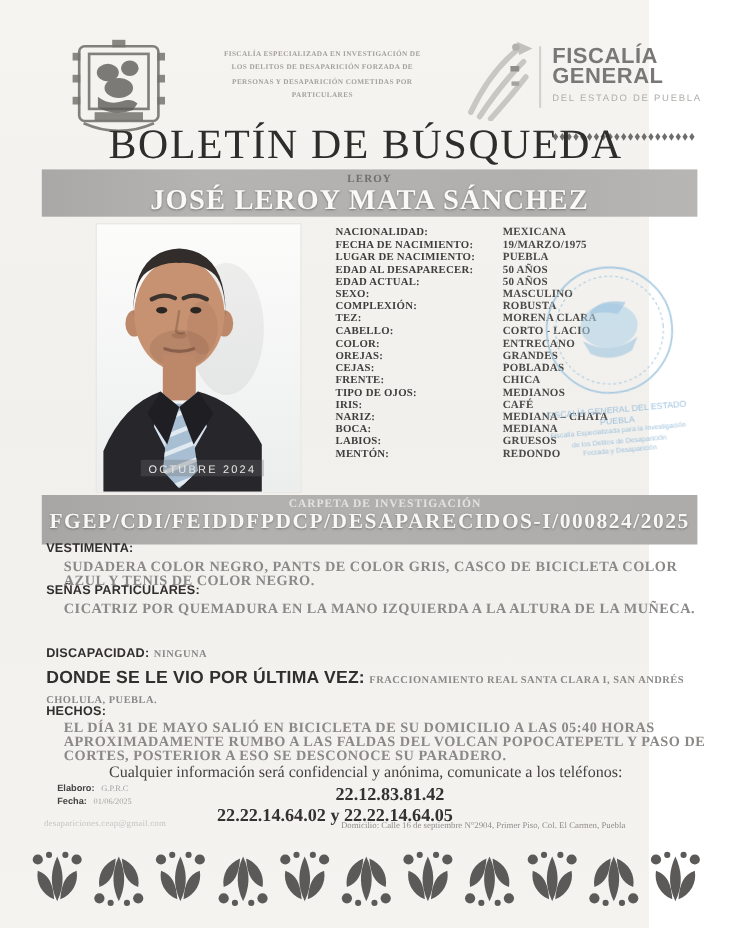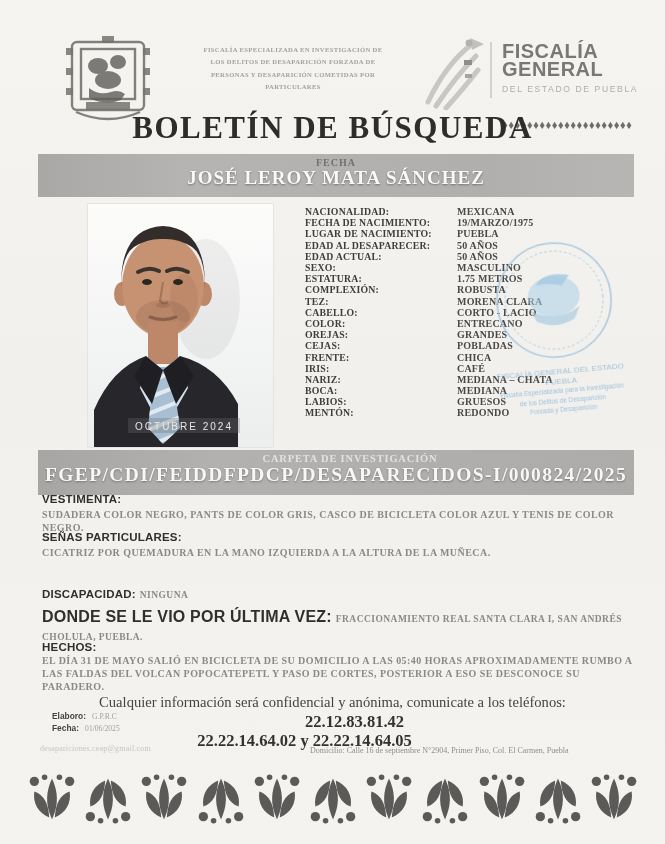--- a/index.html
+++ b/index.html
@@ -1,40 +1,40 @@
 <!DOCTYPE html>
 <html><head>
 <meta charset="utf-8">
 <style>
   html,body{margin:0;padding:0;}
   body{width:665px;height:844px;font-family:"Liberation Serif",serif;overflow:hidden;}
-  #paper{position:relative;width:665px;height:844px;
+  #paper{position:relative;width:590px;height:844px;
     background:linear-gradient(180deg,#f6f4f1 0%,#f2f0ed 45%,#f5f3f0 100%);}
   .abs{position:absolute;}
   .sans{font-family:"Liberation Sans",sans-serif;}
 
   
   #unit-text{left:168px;top:44px;width:250px;text-align:center;font-size:6.6px;font-weight:bold;
     color:#a3a19e;letter-spacing:.35px;line-height:12.4px;filter:blur(.2px);}
   #brand{left:420px;top:30px;width:225px;height:85px;}
   #brand-divider{left:70px;top:12px;width:1.5px;height:56px;background:#d3d2cf;position:absolute;}
   #brand-text{position:absolute;left:82px;top:12px;line-height:18px;}
   .brand-big{font-size:20px;font-weight:bold;color:#79787
 6;letter-spacing:.5px;}
   .brand-big{color:#797876;}
   .brand-small{font-size:8.6px;color:#aeada9;letter-spacing:1.6px;margin-top:2px;}
   #brand-pattern{position:absolute;left:82px;top:58px;}
 
   
-  #page-title{left:0;top:110px;width:665px;text-align:center;font-size:31px;font-weight:bold;
+  #page-title{left:0;top:110px;width:665px;text-align:center;font-size:38px;font-weight:normal;
     color:#2e2d2b;letter-spacing:1.5px;}
   #name-bar{left:38px;top:154px;width:596px;height:43px;text-align:center;
     background:linear-gradient(90deg,#a9a8a6,#b5b4b2 25%,#b0afad 75%,#b7b6b4);}
   #name-label{font-size:10px;font-weight:bold;color:#71706e;letter-spacing:1px;margin-top:3px;}
-  #name-value{font-size:19px;font-weight:bold;color:#faf9f7;letter-spacing:1px;
+  #name-value{font-size:26px;font-weight:bold;color:#faf9f7;letter-spacing:1px;
     text-shadow:0 1px 2px rgba(60,60,60,.55);margin-top:-1px;}
 
   
   #photo{left:88px;top:204px;width:185px;height:243px;background:#fbfbfa;
     box-shadow:0 0 0 1px #e6e4e1;}
 
   
   #details-list{left:280px;top:206px;width:360px;margin-left:25px;}
   .detail-row{display:flex;height:11.2px;align-items:center;}
   .detail-label{width:152px;font-size:9.8px;font-weight:bold;color:#3f3e3c;letter-spacing:.2px;}
@@ -48,21 +48,21 @@
   
   #case-bar{left:38px;top:450px;width:596px;height:45px;text-align:center;
     background:linear-gradient(90deg,#a7a6a4,#b2b1af 30%,#adacaa);}
   #case-label{font-size:10.5px;font-weight:bold;color:#e3e2e0;letter-spacing:.8px;margin-top:3px;padding-left:28px;}
   #case-value{font-size:19.5px;font-weight:bold;color:#f8f7f5;letter-spacing:1.4px;
     text-shadow:0 1px 2px rgba(60,60,60,.5);}
 
   
   .sec-label{font-family:"Liberation Sans",sans-serif;font-size:11.5px;font-weight:bold;
     color:#312f2d;letter-spacing:.2px;}
-  .sec-text{font-size:10px;font-weight:bold;color:#8b8987;letter-spacing:.45px;line-height:13px;}
+  .sec-text{font-size:13px;font-weight:bold;color:#8b8987;letter-spacing:.45px;line-height:13px;margin-left:16px;}
   #vestimenta-label{left:42px;top:493px;}
   #vestimenta-text{left:42px;top:508px;width:592px;}
   #senas-label{left:42px;top:531px;}
   #senas-text{left:42px;top:546px;width:592px;}
   #discapacidad{left:42px;top:584px;}
   #ultimavez{left:42px;top:608px;width:600px;}
   .inline-val{font-family:"Liberation Serif",serif;font-size:9.5px;font-weight:bold;color:#8b8987;letter-spacing:.45px;}
   #hechos-label{left:42px;top:641px;}
   #hechos-text{left:42px;top:654px;width:592px;}
 
@@ -159,21 +159,21 @@
           <path d="M108.40000000000003,0.8 l2.4,3.6 l-2.4,3.6 l-2.4,-3.6 Z" fill="#6e6d6b"></path>
           <path d="M114.60000000000004,0.8 l2.4,3.6 l-2.4,3.6 l-2.4,-3.6 Z" fill="#6e6d6b"></path>
           <path d="M120.80000000000004,0.8 l2.4,3.6 l-2.4,3.6 l-2.4,-3.6 Z" fill="#6e6d6b"></path>
           <path d="M127.00000000000004,0.8 l2.4,3.6 l-2.4,3.6 l-2.4,-3.6 Z" fill="#6e6d6b"></path>
         </svg></div>
   </div>
 
   <div class="abs" id="page-title">BOLETÍN DE BÚSQUEDA</div>
 
   <div class="abs" id="name-bar">
-    <div id="name-label">FECHA</div>
+    <div id="name-label">LEROY</div>
     <div id="name-value">JOSÉ LEROY MATA SÁNCHEZ</div>
   </div>
 
   <div class="abs" id="photo">
     <svg width="185" height="243" viewBox="0 0 185 243">
       <defs>
         <linearGradient id="pbg" x1="0" y1="0" x2="0" y2="1">
           <stop offset="0" stop-color="#fcfcfb"></stop>
             <stop offset="1" stop-color="#eceeee"></stop>
         </linearGradient>
@@ -251,24 +251,20 @@
       </div>
       <div class="detail-row">
         <span class="detail-label">EDAD ACTUAL:</span>
         <span class="detail-value">50 AÑOS</span>
       </div>
       <div class="detail-row">
         <span class="detail-label">SEXO:</span>
         <span class="detail-value">MASCULINO</span>
       </div>
       <div class="detail-row">
-        <span class="detail-label">ESTATURA:</span>
-        <span class="detail-value">1.75 METROS</span>
-      </div>
-      <div class="detail-row">
         <span class="detail-label">COMPLEXIÓN:</span>
         <span class="detail-value">ROBUSTA</span>
       </div>
       <div class="detail-row">
         <span class="detail-label">TEZ:</span>
         <span class="detail-value">MORENA CLARA</span>
       </div>
       <div class="detail-row">
         <span class="detail-label">CABELLO:</span>
         <span class="detail-value">CORTO - LACIO</span>
@@ -281,20 +277,24 @@
         <span class="detail-label">OREJAS:</span>
         <span class="detail-value">GRANDES</span>
       </div>
       <div class="detail-row">
         <span class="detail-label">CEJAS:</span>
         <span class="detail-value">POBLADAS</span>
       </div>
       <div class="detail-row">
         <span class="detail-label">FRENTE:</span>
         <span class="detail-value">CHICA</span>
+      </div>
+      <div class="detail-row">
+        <span class="detail-label">TIPO DE OJOS:</span>
+        <span class="detail-value">MEDIANOS</span>
       </div>
       <div class="detail-row">
         <span class="detail-label">IRIS:</span>
         <span class="detail-value">CAFÉ</span>
       </div>
       <div class="detail-row">
         <span class="detail-label">NARIZ:</span>
         <span class="detail-value">MEDIANA – CHATA</span>
       </div>
       <div class="detail-row">

